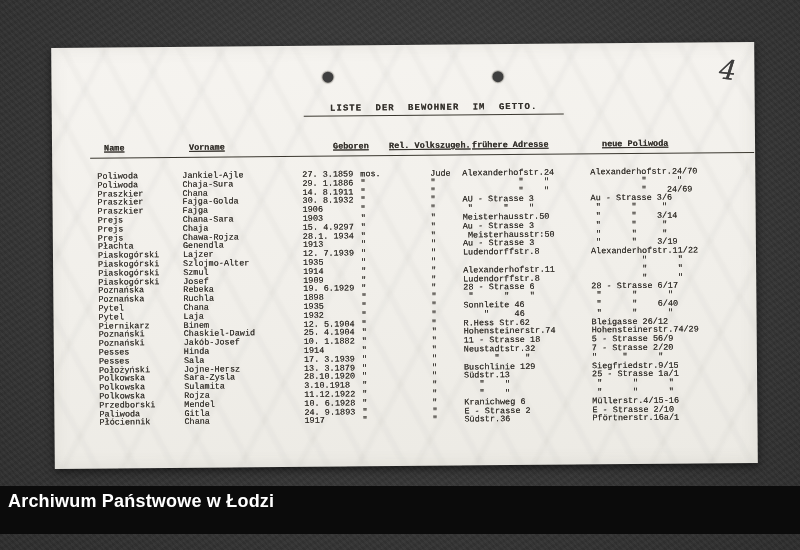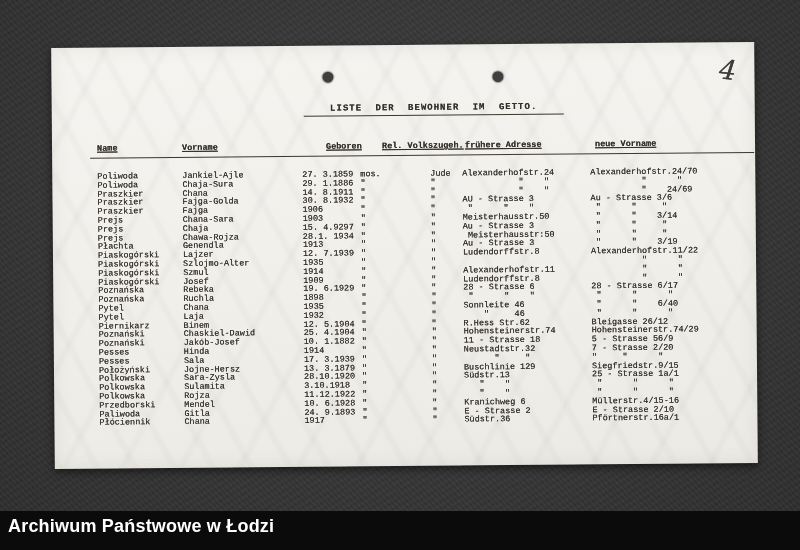--- a/index.html
+++ b/index.html
@@ -11,21 +11,21 @@
   
   .photo-bg{
     position:absolute;inset:0;
     background:
       repeating-linear-gradient(47deg, rgba(255,255,255,0.022) 0 2px, rgba(0,0,0,0.028) 2px 4px),
       repeating-linear-gradient(-31deg, rgba(255,255,255,0.015) 0 3px, rgba(0,0,0,0.02) 3px 6px),
       radial-gradient(ellipse at 50% 40%, #404040 0%, #353535 55%, #2d2d2d 100%);
   }
   
   .caption-bar{
-    position:absolute;left:0;right:0;bottom:0;height:39px;
+    position:absolute;left:0;right:0;bottom:16px;height:48px;
     background:#0b0b0b;
   }
   .caption-text{
     position:absolute;left:8px;top:5px;
     color:#ffffff;font-size:18px;font-weight:bold;
     font-family:"Liberation Sans", sans-serif;letter-spacing:0.2px;
   }
   
   .paper{
     position:absolute;left:53px;top:45px;width:703px;height:421px;
@@ -61,21 +61,21 @@
   }
   .doc-title{
     position:absolute;left:252px;top:58px;width:260px;
     text-align:center;font-size:9px;font-weight:bold;
     letter-spacing:1px;word-spacing:7px;
     border-bottom:1.5px solid #3a372f;
     padding-bottom:2px;white-space:nowrap;
   }
   .header-row span{
     position:absolute;top:96px;font-size:8.5px;font-weight:bold;
-    white-space:pre;text-decoration:underline;
+    white-space:pre;text-decoration:underline;margin-left:7px;
   }
   .h-name{left:45px;} .h-vorname{left:130px;} .h-geboren{left:250px;padding-left:24px;}
   .h-rel{left:330px;} .h-fruehere{left:413px;} .h-neue{left:543px;}
   .header-rule{
     position:absolute;left:38px;top:110px;width:664px;height:0;
     border-top:1.2px solid #3a372f;
   }
   .rows{
     position:absolute;left:0;top:125px;width:703px;
   }
@@ -104,21 +104,21 @@
   <div class="page-number">4</div>
 
   <div class="tw doc-title">LISTE DER BEWOHNER IM GETTO.</div>
 
   <div class="header-row tw">
     <span class="h-name">Name</span>
     <span class="h-vorname">Vorname</span>
     <span class="h-geboren">Geboren</span>
     <span class="h-rel">Rel. Volkszugeh.</span>
     <span class="h-fruehere">frühere Adresse</span>
-    <span class="h-neue">neue Vorname</span>
+    <span class="h-neue">neue Poliwoda</span>
   </div>
   <div class="header-rule"></div>
 
   <div class="rows tw" id="rows">
       <div class="row"><span class="name">Poliwoda</span><span class="vorname">Jankiel-Ajle</span><span class="geboren">27. 3.1859</span><span class="rel">mos.</span><span class="volk">Jude</span><span class="fruehere">Alexanderhofstr.24</span><span class="neue">Alexanderhofstr.24/70</span></div>
       <div class="row"><span class="name">Poliwoda</span><span class="vorname">Chaja-Sura</span><span class="geboren">29. 1.1886</span><span class="rel">"</span><span class="volk">"</span><span class="fruehere">           "    "</span><span class="neue">          "      "</span></div>
       <div class="row"><span class="name">Praszkier</span><span class="vorname">Chana</span><span class="geboren">14. 8.1911</span><span class="rel">"</span><span class="volk">"</span><span class="fruehere">           "    "</span><span class="neue">          "    24/69</span></div>
       <div class="row"><span class="name">Praszkier</span><span class="vorname">Fajga-Golda</span><span class="geboren">30. 8.1932</span><span class="rel">"</span><span class="volk">"</span><span class="fruehere">AU - Strasse 3</span><span class="neue">Au - Strasse 3/6</span></div>
       <div class="row"><span class="name">Praszkier</span><span class="vorname">Fajga</span><span class="geboren">1906</span><span class="rel">"</span><span class="volk">"</span><span class="fruehere"> "      "    "</span><span class="neue"> "      "     "</span></div>
       <div class="row"><span class="name">Prejs</span><span class="vorname">Chana-Sara</span><span class="geboren">1903</span><span class="rel">"</span><span class="volk">"</span><span class="fruehere">Meisterhausstr.50</span><span class="neue"> "      "    3/14</span></div>

